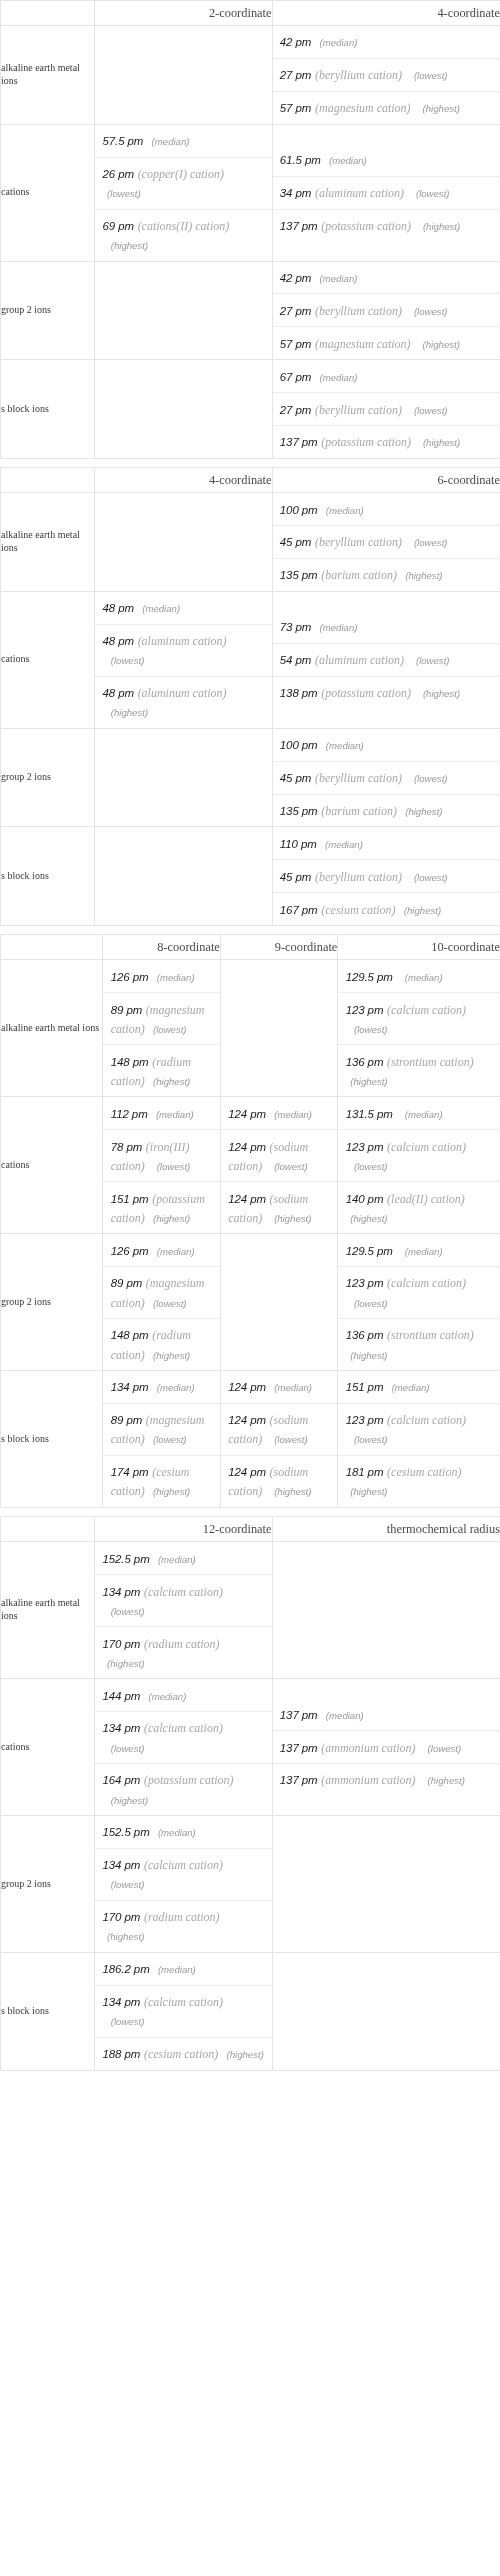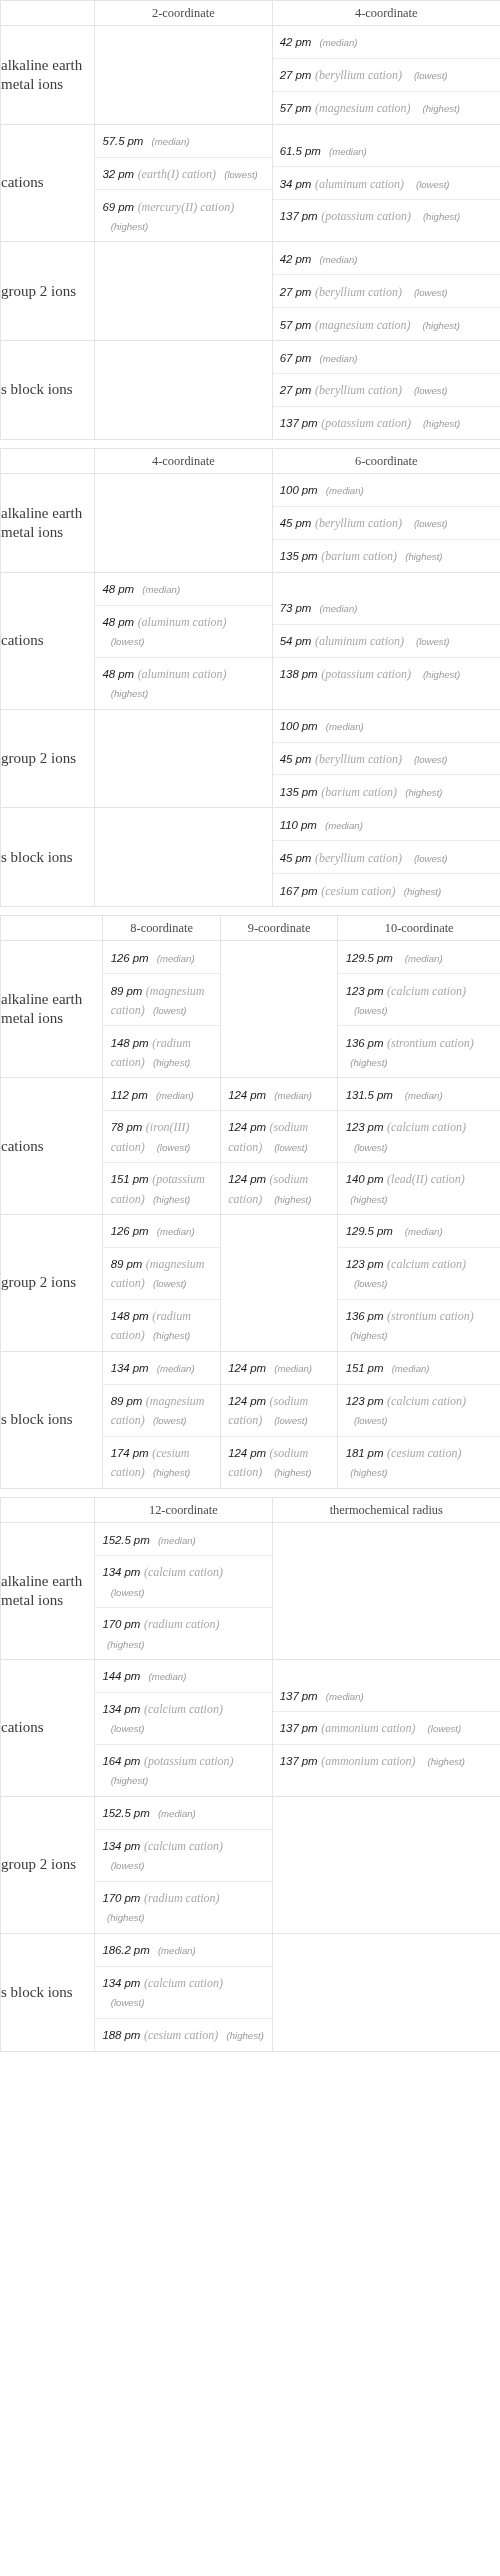--- a/index.html
+++ b/index.html
@@ -20,29 +20,29 @@
   table.ionic td, table.ionic th{
     border:0.9px solid #e4e4e4;
     vertical-align:middle;
     padding:0;
   }
   th.hdr{
     font-weight:normal;
     font-family:"Liberation Serif", serif;
     font-size:12.4px;
     color:#4a4a4a;
-    text-align:center;
+    text-align:right;
     height:24px;
     padding:3.7px 5.5px;
     line-height:1.2;
   }
   th.hdr.blank{border-left:0.9px solid #e4e4e4;}
   td.rowlabel{
     font-family:"Liberation Serif", serif;
-    font-size:15px;
+    font-size:10px;
     color:#3a3a3a;
     text-align:left;
     padding:5.5px 7.3px 5.5px 8.3px;
     line-height:1.28;
     vertical-align:middle;
   }
   td.cell{
     padding:0;
     vertical-align:top;
   }
@@ -99,22 +99,22 @@
               <div class="entry"><span class="val">27 pm</span> <span class="species">(beryllium cation)</span> <span class="qual indent">(lowest)</span></div>
               <div class="entry"><span class="val">57 pm</span> <span class="species">(magnesium cation)</span> <span class="qual indent">(highest)</span></div>
             </div>
           </td>
         </tr>
         <tr>
           <td class="rowlabel">cations</td>
           <td class="cell">
             <div class="stack">
               <div class="entry"><span class="val">57.5 pm</span> <span class="qual inline">(median)</span></div>
-              <div class="entry"><span class="val">32 pm</span> <span class="species">(earth(I) cation)</span> <span class="qual inline">(lowest)</span></div>
-              <div class="entry"><span class="val">69 pm</span> <span class="species">(mercury(II) cation)</span> <span class="qual indent">(highest)</span></div>
+              <div class="entry"><span class="val">26 pm</span> <span class="species">(copper(I) cation)</span> <span class="qual inline">(lowest)</span></div>
+              <div class="entry"><span class="val">69 pm</span> <span class="species">(cations(II) cation)</span> <span class="qual indent">(highest)</span></div>
             </div>
           </td>
           <td class="cell">
             <div class="stack">
               <div class="entry"><span class="val">61.5 pm</span> <span class="qual inline">(median)</span></div>
               <div class="entry"><span class="val">34 pm</span> <span class="species">(aluminum cation)</span> <span class="qual indent">(lowest)</span></div>
               <div class="entry"><span class="val">137 pm</span> <span class="species">(potassium cation)</span> <span class="qual indent">(highest)</span></div>
             </div>
           </td>
         </tr>

